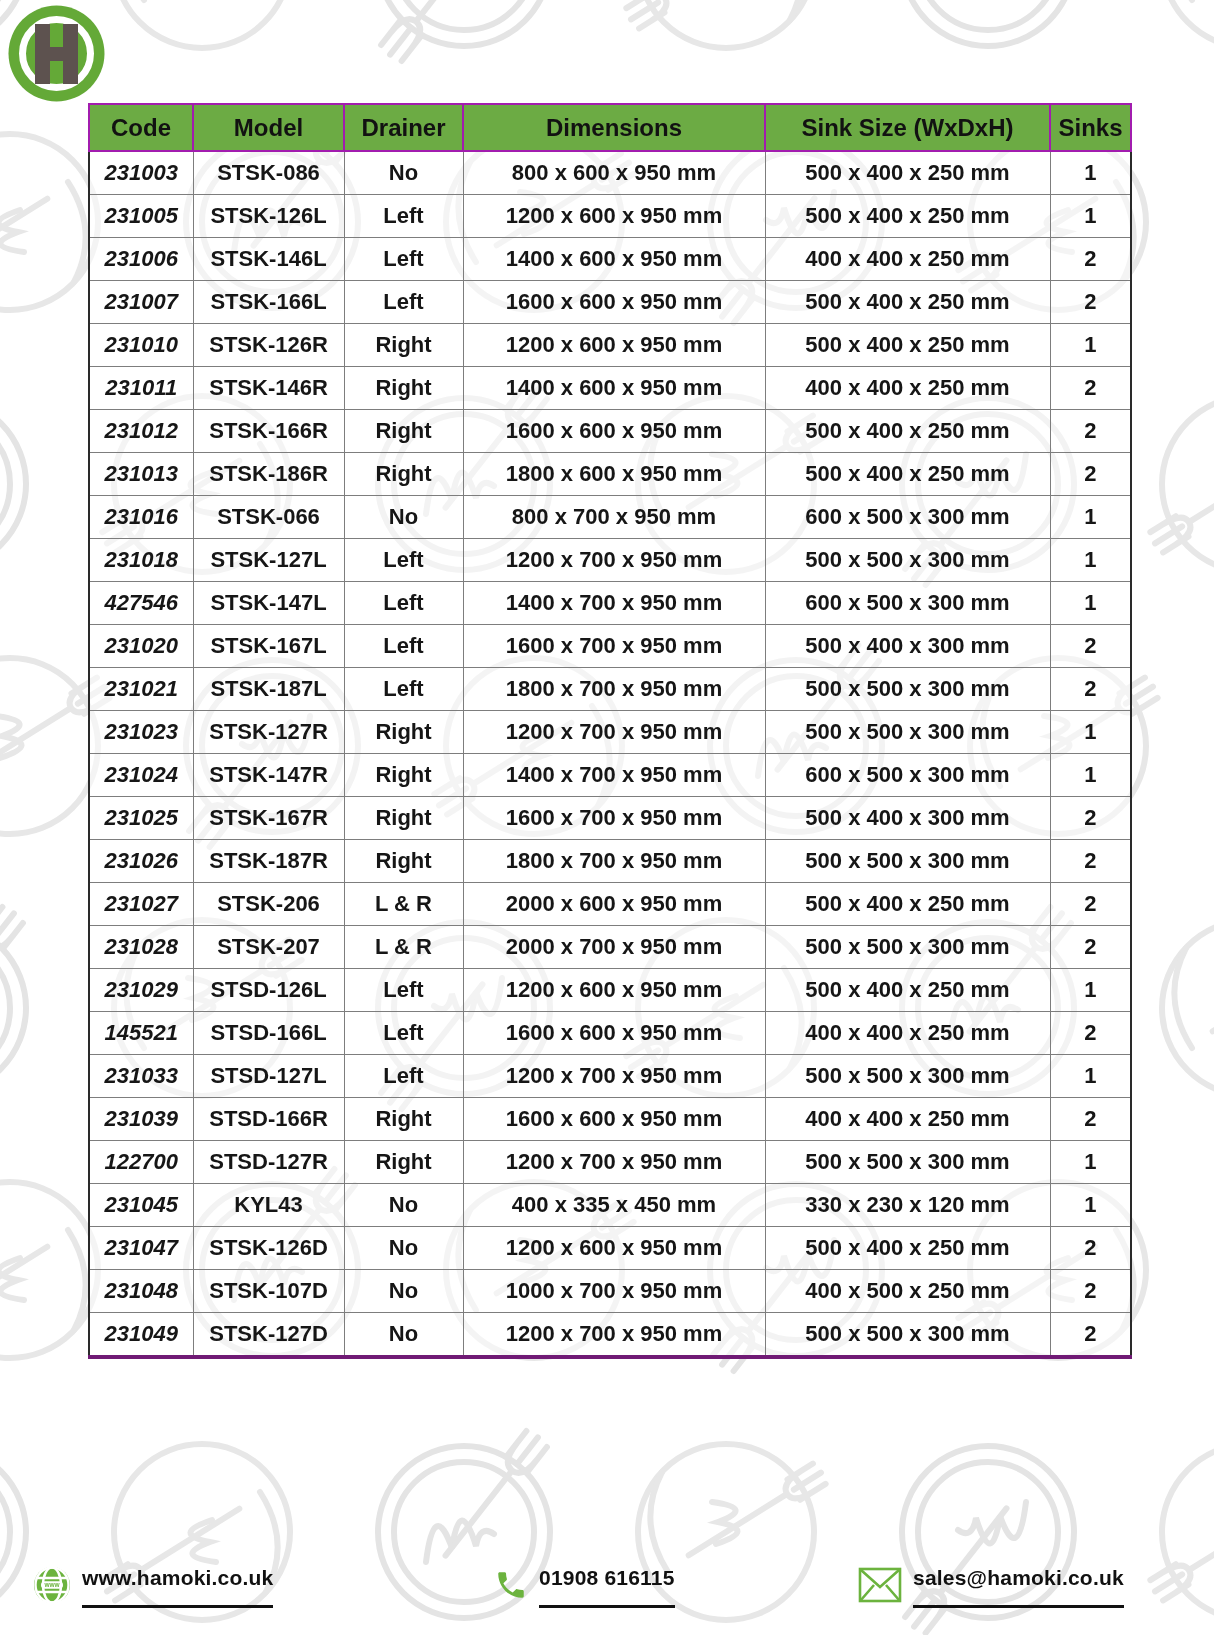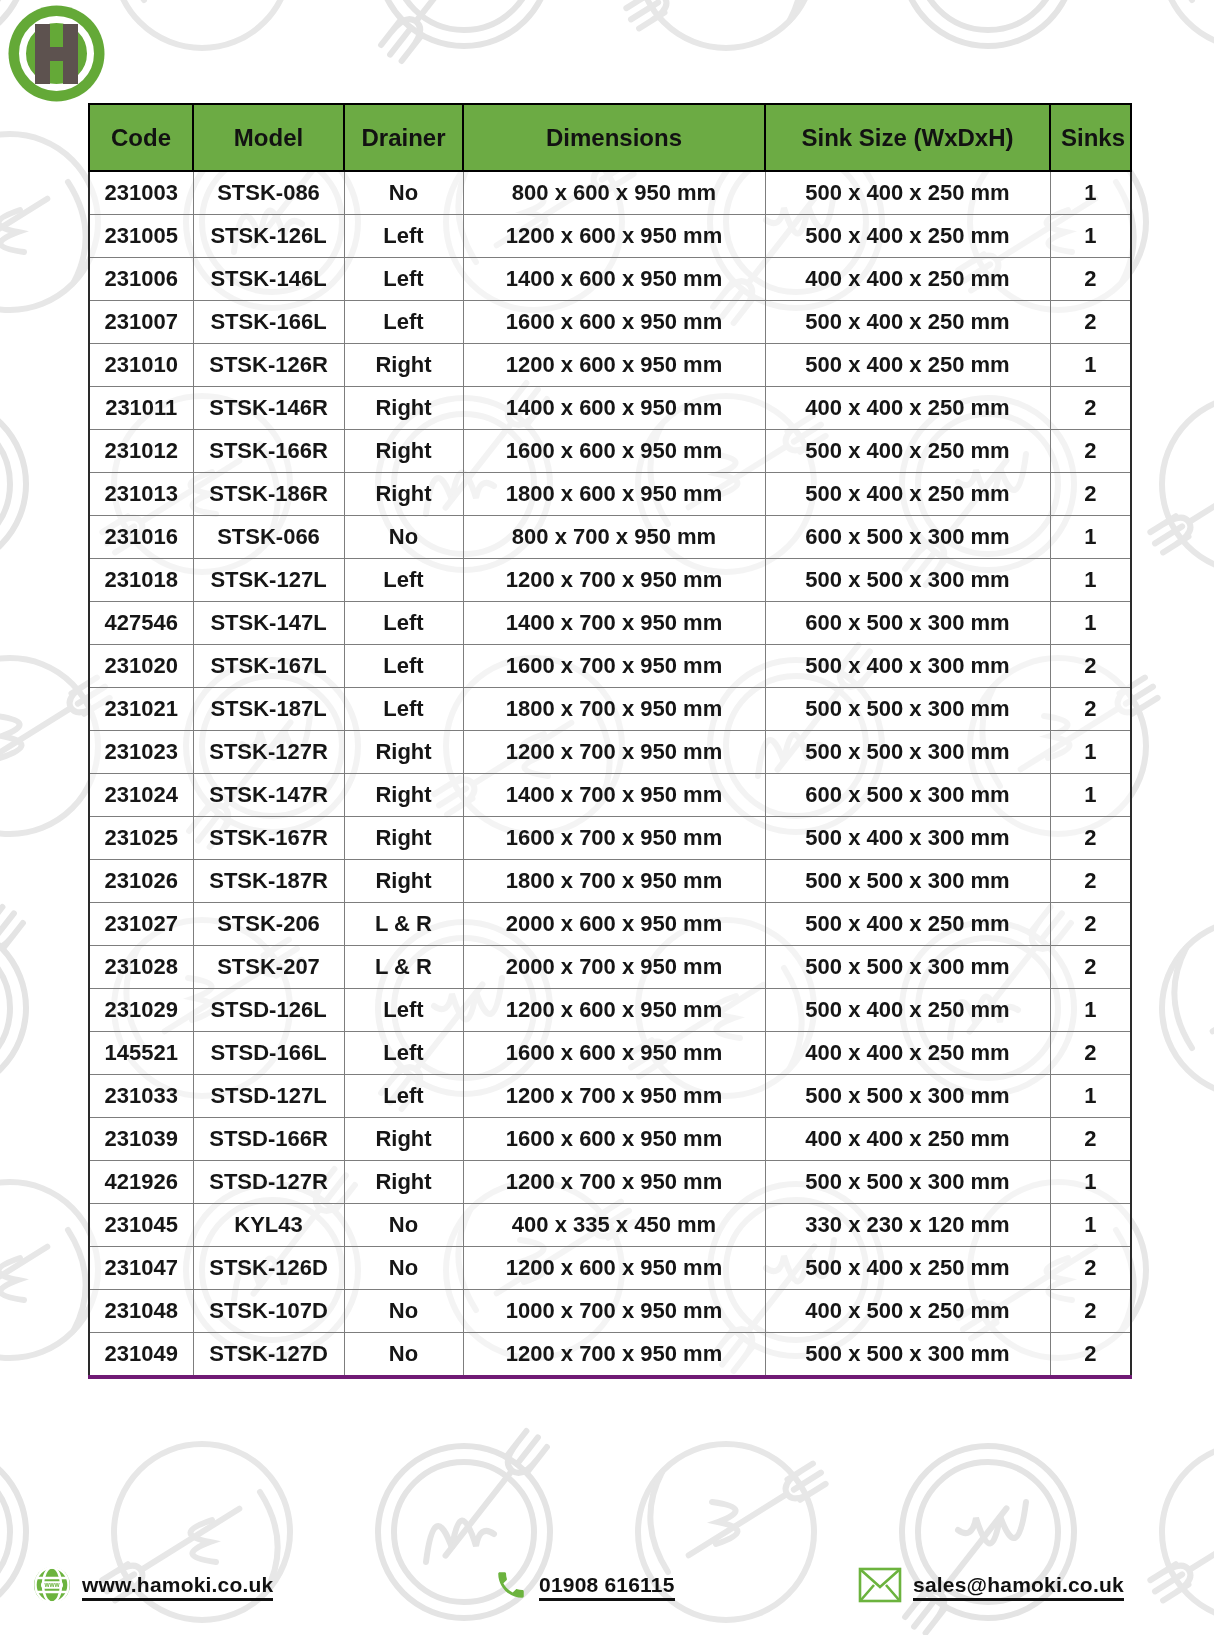--- a/index.html
+++ b/index.html
@@ -11,37 +11,37 @@
   #watermark{position:absolute;left:0;top:0;width:1214px;height:1635px;z-index:0;pointer-events:none;}
   
   .logo{position:absolute;left:8px;top:5px;width:97px;height:97px;z-index:2;}
   
   .spec-table{
     position:absolute;left:88px;top:103px;width:1042px;z-index:1;
     border-collapse:collapse;table-layout:fixed;background:transparent;
   }
   .spec-table th{
     background:#6CAB44;color:#121212;font-size:24px;font-weight:bold;
-    height:45px;text-align:center;border:2px solid #000000;padding:10px;
+    height:45px;text-align:center;border:2px solid #a21caf;padding:0;
   }
   .spec-table td{
     background:rgba(255,255,255,0.55);
     color:#161616;font-size:22px;font-weight:bold;height:42px;
     text-align:center;border:1px solid #7d7d7d;padding:0;
     white-space:nowrap;
   }
   .spec-table{border:2px solid #2a2a2a;}
   .spec-table tr:last-child td{border-bottom:4px solid #701a75;}
-  .spec-table td:first-child{border-left:2px solid #2a2a2a;}
+  .spec-table td:first-child{border-left:2px solid #2a2a2a;font-style:italic;}
   .spec-table td:last-child{border-right:2px solid #2a2a2a;}
   
   .footer-item{position:absolute;top:1563px;height:48px;display:flex;align-items:center;gap:11px;z-index:2;}
   .footer-item .ftxt{
     font-size:21px;font-weight:bold;color:#111111;
-    border-bottom:3px solid #111111;padding-bottom:2px;line-height:1.1;
+    border-bottom:3px solid #111111;padding-bottom:16px;line-height:1.1;
     text-decoration:none;letter-spacing:0.2px;
   }
   #f-web{left:33px;}
   #f-phone{left:494px;}
   #f-mail{left:858px;align-items:center;}
 </style>
 </head>
 <body>
 
 <svg id="watermark" xmlns="http://www.w3.org/2000/svg">
@@ -320,21 +320,21 @@
       </tr>
       <tr>
         <td>231039</td>
         <td>STSD-166R</td>
         <td>Right</td>
         <td>1600 x 600 x 950 mm</td>
         <td>400 x 400 x 250 mm</td>
         <td>2</td>
       </tr>
       <tr>
-        <td>421926</td>
+        <td>122700</td>
         <td>STSD-127R</td>
         <td>Right</td>
         <td>1200 x 700 x 950 mm</td>
         <td>500 x 500 x 300 mm</td>
         <td>1</td>
       </tr>
       <tr>
         <td>231045</td>
         <td>KYL43</td>
         <td>No</td>

